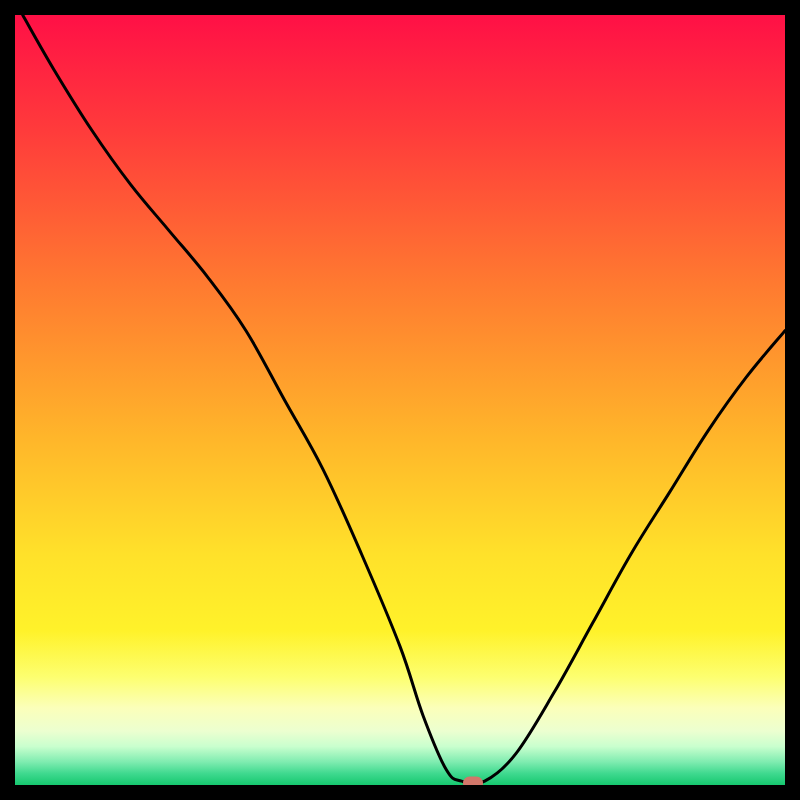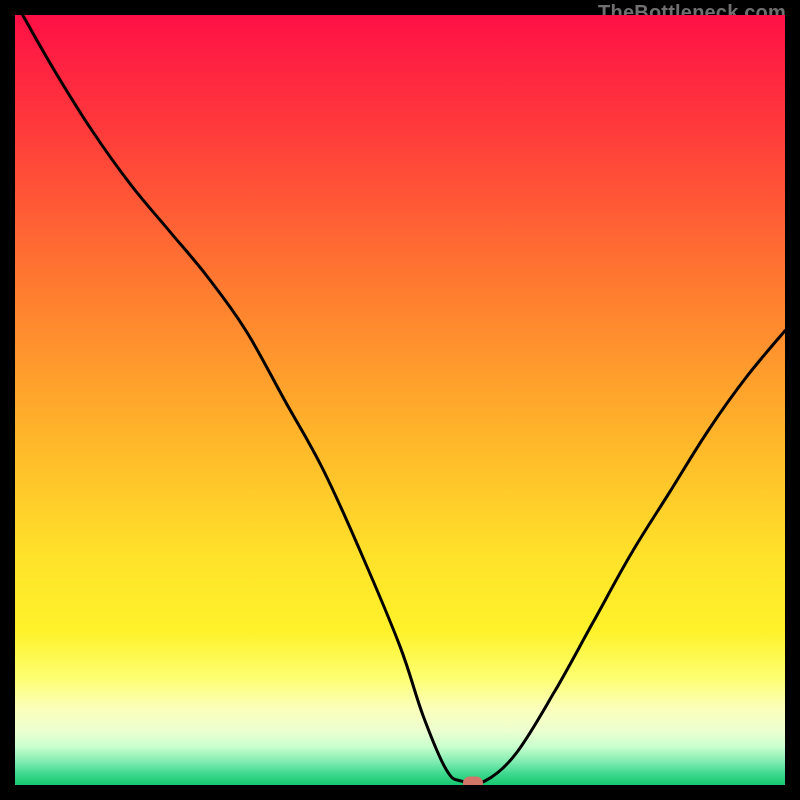--- a/index.html
+++ b/index.html
@@ -49,21 +49,20 @@
     font-size: 20px;
     font-weight: 600;
     color: #707070;
     letter-spacing: 0.2px;
   }
 </style>
 </head>
 <body>
 
 <div class="chart-root">
-  <div class="watermark">TheBottleneck.com</div>
   <div class="plot-area">
     <svg class="gradient-bg" viewBox="0 0 770 770" preserveAspectRatio="none">
       <defs>
         <linearGradient id="bgGrad" x1="0" y1="0" x2="0" y2="1">
             <stop offset="0%" stop-color="#ff1046"></stop>
             <stop offset="15%" stop-color="#ff3b3b"></stop>
             <stop offset="35%" stop-color="#ff7a30"></stop>
             <stop offset="55%" stop-color="#ffb62a"></stop>
             <stop offset="70%" stop-color="#ffe12a"></stop>
             <stop offset="80%" stop-color="#fff22a"></stop>

